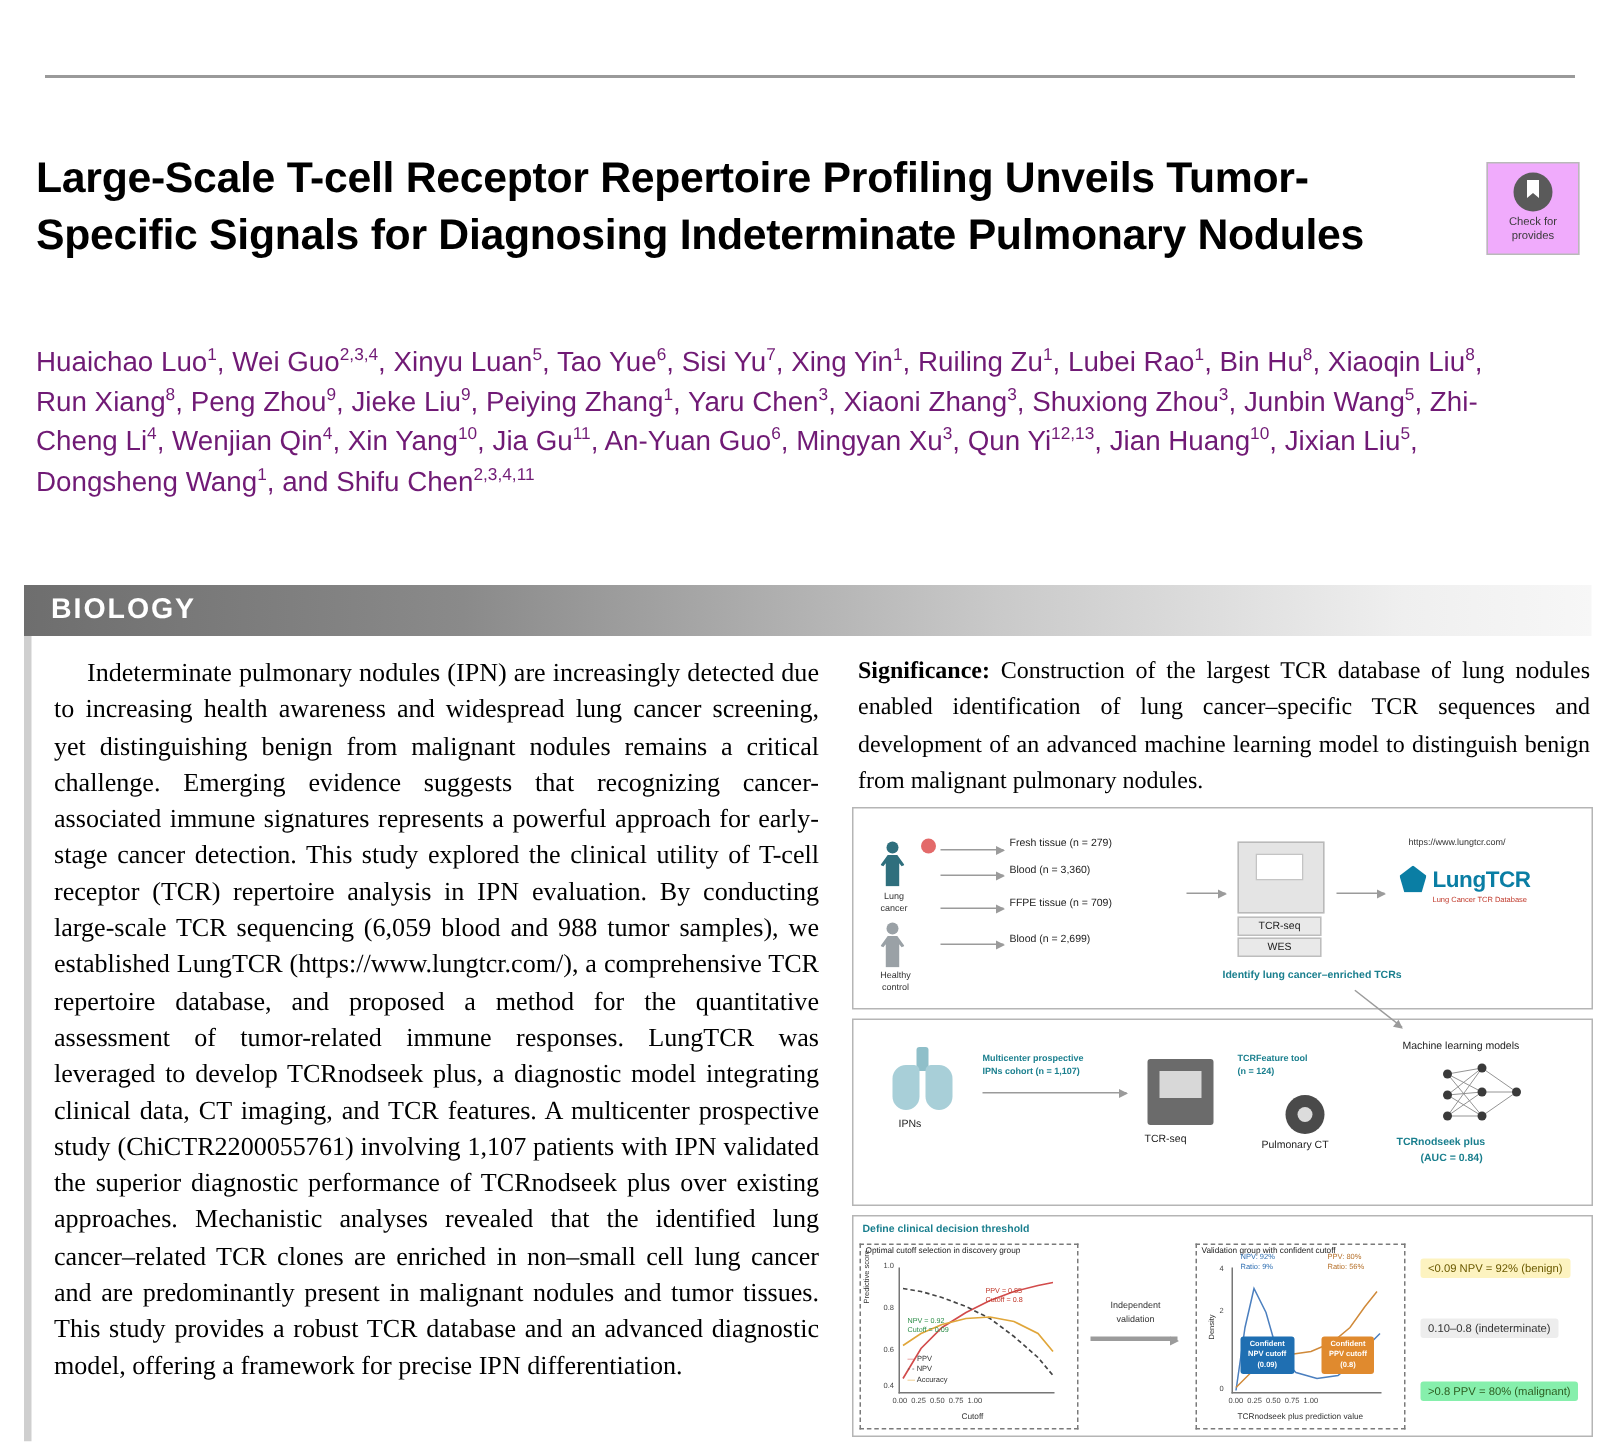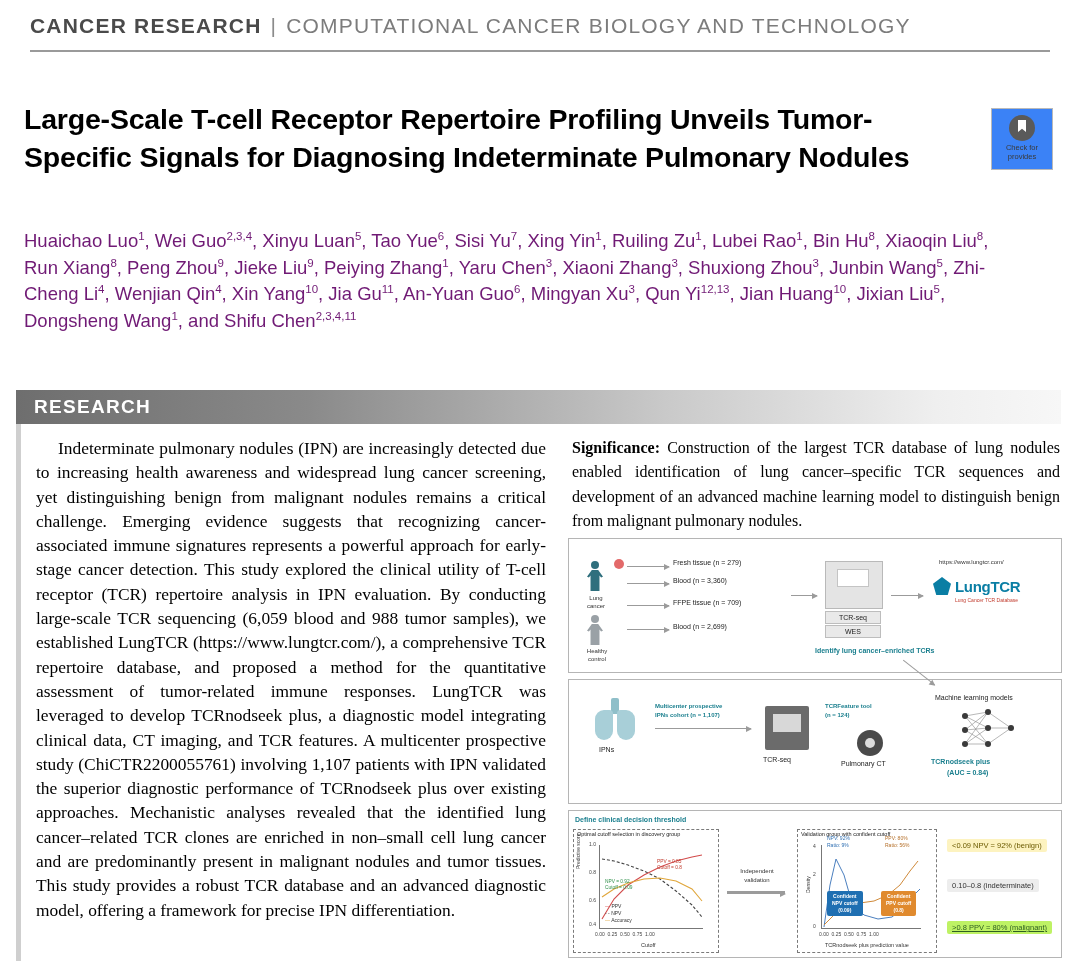--- a/index.html
+++ b/index.html
@@ -71,21 +71,21 @@
   }
 
   
   .cfu {
     position: absolute;
     right: 27px;
     top: 108px;
     width: 62px;
     height: 62px;
     border: 1px solid #b9b9b9;
-    background: #3b82f6;
+    background: #f0abfc;
     box-sizing: border-box;
     text-align: center;
   }
   .cfu-circle {
     width: 26px;
     height: 26px;
     border-radius: 50%;
     background: #5a5a5a;
     margin: 6px auto 2px auto;
     position: relative;
@@ -275,53 +275,48 @@
     position: absolute;
     font-family: "Liberation Sans", sans-serif;
     font-size: 7.5px;
     padding: 2px 5px;
     border-radius: 2px;
     box-sizing: border-box;
     white-space: nowrap;
   }
   .c-yellow { background: #fdf3c0; color: #6b5a00; }
   .c-gray { background: #ededed; color: #333; }
-  .c-green { background: #bef264; color: #2e5e22; text-decoration: underline; }
+  .c-green { background: #86efac; color: #2e5e22; }
   .c-blue { background: #1f6fb2; color: #fff; font-weight: bold; }
   .c-orange { background: #e08a2e; color: #fff; font-weight: bold; }
   .dashed-box {
     position: absolute;
     border: 1px dashed #7a7a7a;
     box-sizing: border-box;
   }
 </style>
 </head>
 <body>
 
 <div class="journal-header">
-  <div class="jh-line">
-    <span class="jh-main">CANCER RESEARCH</span>
-    <span class="jh-sep">|</span>
-    <span class="jh-sub">COMPUTATIONAL CANCER BIOLOGY AND TECHNOLOGY</span>
-  </div>
   <div class="jh-rule"></div>
 </div>
 
 <div class="title">Large-Scale T-cell Receptor Repertoire Profiling Unveils Tumor-Specific Signals for Diagnosing Indeterminate Pulmonary Nodules</div>
 
 <div class="cfu">
   <div class="cfu-circle"></div>
   <span class="cfu-t1">Check for</span>
   <span class="cfu-t2">provides</span>
 </div>
 
 <div class="authors">Huaichao Luo<sup>1</sup>, Wei Guo<sup>2,3,4</sup>, Xinyu Luan<sup>5</sup>, Tao Yue<sup>6</sup>, Sisi Yu<sup>7</sup>, Xing Yin<sup>1</sup>, Ruiling Zu<sup>1</sup>, Lubei Rao<sup>1</sup>, Bin Hu<sup>8</sup>, Xiaoqin Liu<sup>8</sup>, Run Xiang<sup>8</sup>, Peng Zhou<sup>9</sup>, Jieke Liu<sup>9</sup>, Peiying Zhang<sup>1</sup>, Yaru Chen<sup>3</sup>, Xiaoni Zhang<sup>3</sup>, Shuxiong Zhou<sup>3</sup>, Junbin Wang<sup>5</sup>, Zhi-Cheng Li<sup>4</sup>, Wenjian Qin<sup>4</sup>, Xin Yang<sup>10</sup>, Jia Gu<sup>11</sup>, An-Yuan Guo<sup>6</sup>, Mingyan Xu<sup>3</sup>, Qun Yi<sup>12,13</sup>, Jian Huang<sup>10</sup>, Jixian Liu<sup>5</sup>, Dongsheng Wang<sup>1</sup>, and Shifu Chen<sup>2,3,4,11</sup></div>
 
 <div class="abstract-banner">
-  <span>RESEARCH</span>
+  <span>BIOLOGY</span>
 </div>
 <div class="abstract-left-bar"></div>
 
 <div class="abs-col-left">
   <p>Indeterminate pulmonary nodules (IPN) are increasingly detected due to increasing health awareness and widespread lung cancer screening, yet distinguishing benign from malignant nodules remains a critical challenge. Emerging evidence suggests that recognizing cancer-associated immune signatures represents a powerful approach for early-stage cancer detection. This study explored the clinical utility of T-cell receptor (TCR) repertoire analysis in IPN evaluation. By conducting large-scale TCR sequencing (6,059 blood and 988 tumor samples), we established LungTCR (https://www.lungtcr.com/), a comprehensive TCR repertoire database, and proposed a method for the quantitative assessment of tumor-related immune responses. LungTCR was leveraged to develop TCRnodseek plus, a diagnostic model integrating clinical data, CT imaging, and TCR features. A multicenter prospective study (ChiCTR2200055761) involving 1,107 patients with IPN validated the superior diagnostic performance of TCRnodseek plus over existing approaches. Mechanistic analyses revealed that the identified lung cancer–related TCR clones are enriched in non–small cell lung cancer and are predominantly present in malignant nodules and tumor tissues. This study provides a robust TCR database and an advanced diagnostic model, offering a framework for precise IPN differentiation.</p>
 </div>
 
 <div class="significance">
   <b>Significance:</b><span> Construction of the largest TCR database of lung nodules enabled identification of lung cancer–specific TCR sequences and development of an advanced machine learning model to distinguish benign from malignant pulmonary nodules.</span>
 </div>

